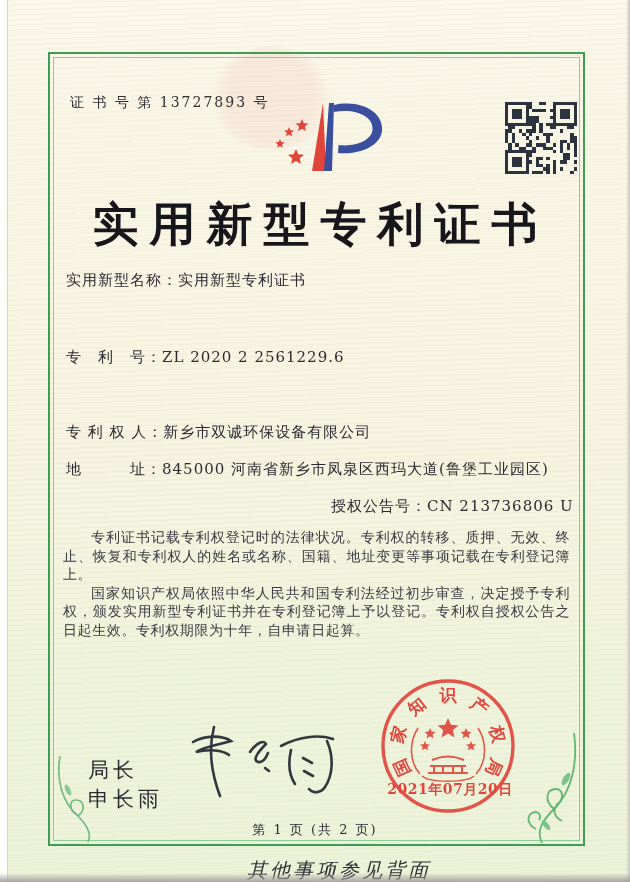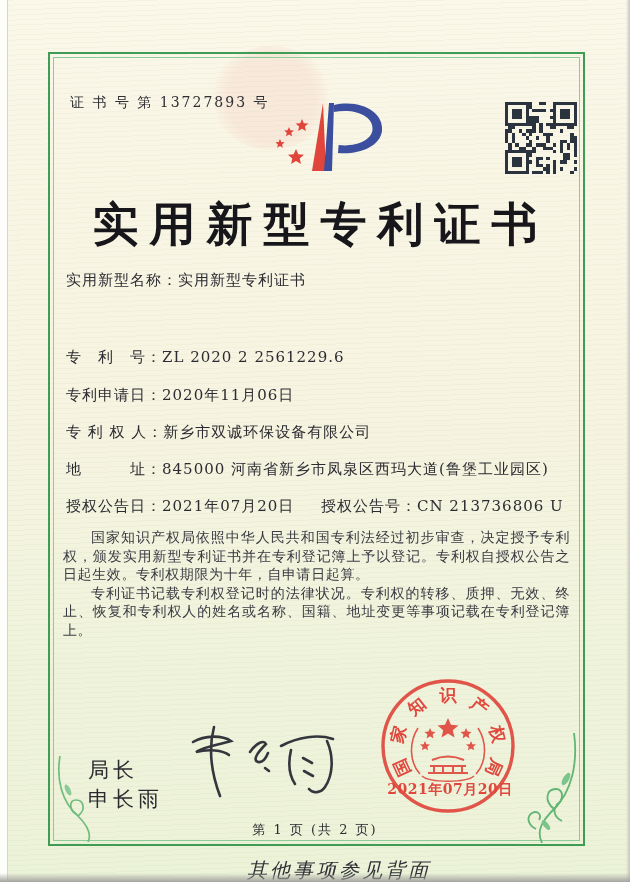--- a/index.html
+++ b/index.html
@@ -20,21 +20,21 @@
   .edge-right{position:absolute;right:0;top:0;width:4px;height:100%;background:linear-gradient(90deg,rgba(0,0,0,0),#c6c5c0);}
   .edge-bottom{position:absolute;left:0;bottom:0;width:100%;height:9px;background:linear-gradient(180deg,rgba(120,119,115,0),#a5a4a0);}
   
   .cert-no{position:absolute;left:70px;top:94px;font-size:14px;letter-spacing:2px;color:#2e2e33;}
   .logo{position:absolute;left:258px;top:93px;width:146px;height:88px;}
   .qr{position:absolute;left:505px;top:102px;width:72px;height:72px;}
   .title{position:absolute;left:0;top:194px;width:100%;text-align:center;
          font-size:46px;font-weight:700;letter-spacing:11px;text-indent:11px;color:#17171b;}
   .frow{position:absolute;left:66px;white-space:nowrap;font-size:15px;color:#2b2b31;letter-spacing:1px;}
   .r1{top:271px}.r2{top:310px}.r3{top:348px}.r4{top:386px}.r5{top:423px}.r6{top:460px}.r7{top:497px}
-  .grant-no{position:absolute;left:321px;top:497px;white-space:nowrap;font-size:15px;color:#2b2b31;letter-spacing:1px;}
+  .grant-no{position:absolute;left:331px;top:497px;white-space:nowrap;font-size:15px;color:#2b2b31;letter-spacing:1px;}
   .body-text{position:absolute;left:63px;top:528px;width:507px;font-size:14px;line-height:18.6px;
              color:#3a3a42;text-align:justify;letter-spacing:0.6px;}
   .body-text p{margin:0;text-indent:2em;}
   .signer{position:absolute;left:88px;top:756px;font-size:21px;letter-spacing:4px;color:#2b2b31;line-height:29px;}
   .signature{position:absolute;left:170px;top:712px;width:175px;height:92px;}
   .seal{position:absolute;left:378px;top:676px;width:140px;height:140px;}
   .seal-date{position:absolute;left:383px;top:781px;width:134px;text-align:center;
              font-size:14px;color:#e0473d;letter-spacing:0.5px;font-weight:600;}
   .page-info{position:absolute;left:0;top:821px;width:100%;text-align:center;font-size:13px;color:#2d2d33;letter-spacing:2px;}
   .back-note{position:absolute;left:0;top:857px;width:100%;text-align:center;font-size:20px;color:#2f2f36;
@@ -288,29 +288,27 @@
         <rect x="12" y="20" width="1" height="1" fill="#2a333e"></rect>
         <rect x="14" y="20" width="1" height="1" fill="#2a333e"></rect>
         <rect x="19" y="20" width="1" height="1" fill="#2a333e"></rect>
       </svg>
   </div>
 
   <div class="title">实用新型专利证书</div>
 
   <div class="frow r1"><span>实用新型名称：</span><span>实用新型专利证书</span></div>
   <div class="frow r3"><span>专　利　号：</span><span>ZL 2020 2 2561229.6</span></div>
-  <div class="frow r4"><span>专利申请日：</span><span>2020年11月06日</span></div>
   <div class="frow r5"><span>专 利 权 人：</span><span>新乡市双诚环保设备有限公司</span></div>
   <div class="frow r6"><span>地　　　址：</span><span>845000 河南省新乡市凤泉区西玛大道(鲁堡工业园区)</span></div>
-  <div class="frow r7"><span>授权公告日：</span><span>2021年07月20日</span></div>
   <div class="grant-no"><span>授权公告号：</span><span>CN 213736806 U</span></div>
 
   <div class="body-text">
+    <p>专利证书记载专利权登记时的法律状况。专利权的转移、质押、无效、终止、恢复和专利权人的姓名或名称、国籍、地址变更等事项记载在专利登记簿上。</p>
     <p>国家知识产权局依照中华人民共和国专利法经过初步审查，决定授予专利权，颁发实用新型专利证书并在专利登记簿上予以登记。专利权自授权公告之日起生效。专利权期限为十年，自申请日起算。</p>
-    <p>专利证书记载专利权登记时的法律状况。专利权的转移、质押、无效、终止、恢复和专利权人的姓名或名称、国籍、地址变更等事项记载在专利登记簿上。</p>
   </div>
 
   <div class="signer">
     <div>局长</div>
     <div>申长雨</div>
   </div>
 
   <div class="signature">
     <svg width="175" height="92" viewBox="0 0 175 92" fill="none" stroke="#34363e" stroke-width="2.6" stroke-linecap="round">
       <path d="M44 15 C38 38 41 60 50 84"></path>

